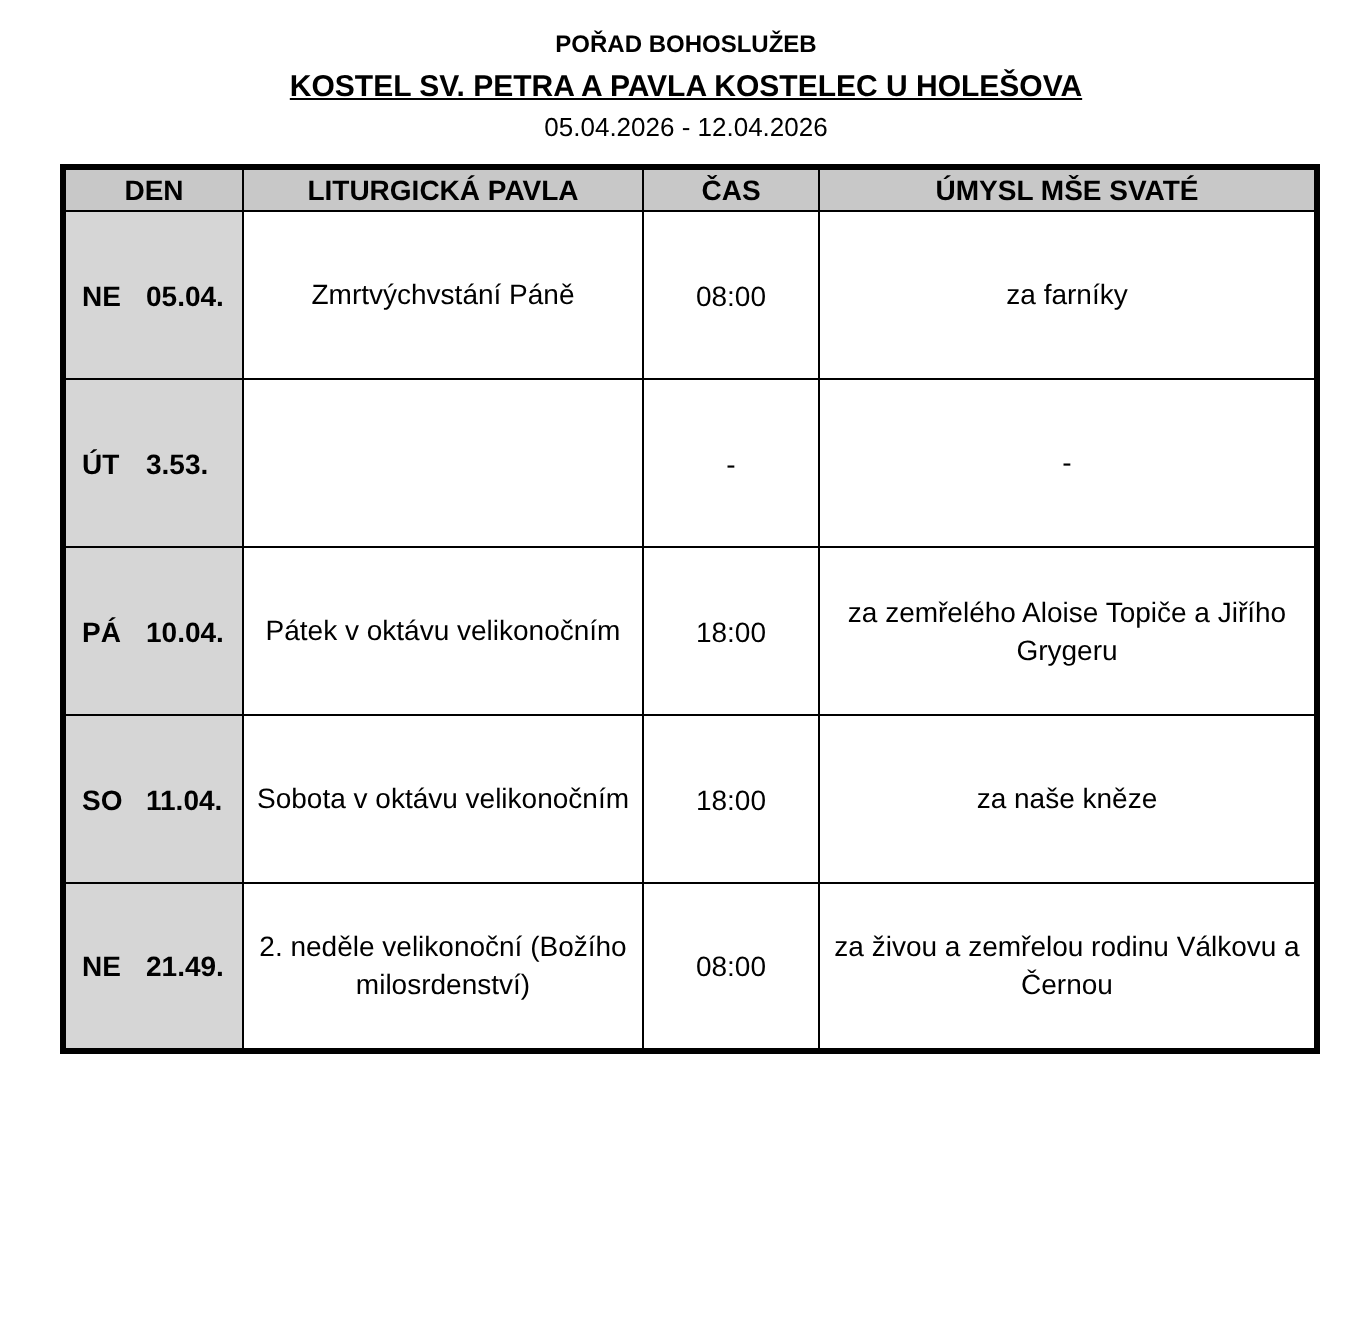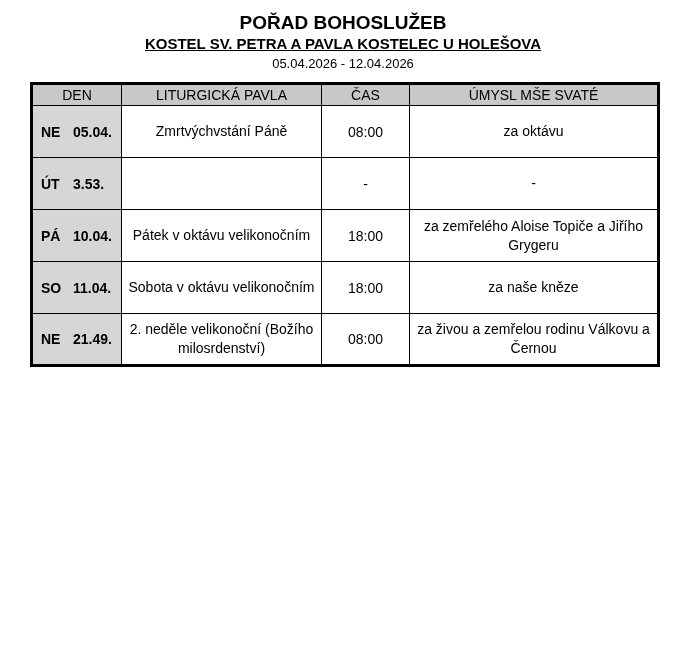--- a/index.html
+++ b/index.html
@@ -9,21 +9,21 @@
     background: #ffffff;
     font-family: "Liberation Sans", sans-serif;
     color: #000000;
     overflow: hidden;
   }
   .doc-header {
     text-align: center;
     padding-top: 12px;
   }
   .doc-title {
-    font-size: 19px;
+    font-size: 12px;
     font-weight: bold;
     line-height: 21px;
   }
   .doc-subtitle {
     font-size: 15px;
     font-weight: bold;
     line-height: 21px;
     text-decoration: underline;
   }
   .doc-daterange {
@@ -43,25 +43,25 @@
   col.c-cas { width: 88px; }
   col.c-umy { width: 249px; }
   th, td {
     border: 1px solid var(--border, #000);
     font-size: 14px;
     text-align: center;
     vertical-align: middle;
   }
   th {
     background: var(--header-bg, #c8c8c8);
-    font-weight: normal;
+    font-weight: bold;
     height: 22px;
     padding: 2px 0;
   }
-  td { height: 52px; padding: 2px 4px; }
+  td { height: 84px; padding: 2px 4px; }
   td.day-cell {
     background: var(--day-bg, #d6d6d6);
     font-weight: bold;
     text-align: left;
     padding-left: 8px;
   }
   td.day-cell .day-abbrev { display: inline-block; min-width: 26px; }
   td.day-cell .day-date { display: inline-block; margin-left: 6px; }
   td.celebration-cell { line-height: 19px; }
   td.intention-cell { line-height: 19px; padding: 2px 2px; }
@@ -88,21 +88,21 @@
       <th>LITURGICKÁ PAVLA</th>
       <th>ČAS</th>
       <th>ÚMYSL MŠE SVATÉ</th>
     </tr>
   </thead>
   <tbody>
       <tr>
         <td class="day-cell"><span class="day-abbrev">NE</span><span class="day-date">05.04.</span></td>
         <td class="celebration-cell">Zmrtvýchvstání Páně</td>
         <td class="time-cell">08:00</td>
-        <td class="intention-cell">za oktávu</td>
+        <td class="intention-cell">za farníky</td>
       </tr>
       <tr>
         <td class="day-cell"><span class="day-abbrev">ÚT</span><span class="day-date">3.53.</span></td>
         <td class="celebration-cell"></td>
         <td class="time-cell">-</td>
         <td class="intention-cell">-</td>
       </tr>
       <tr>
         <td class="day-cell"><span class="day-abbrev">PÁ</span><span class="day-date">10.04.</span></td>
         <td class="celebration-cell">Pátek v oktávu velikonočním</td>

